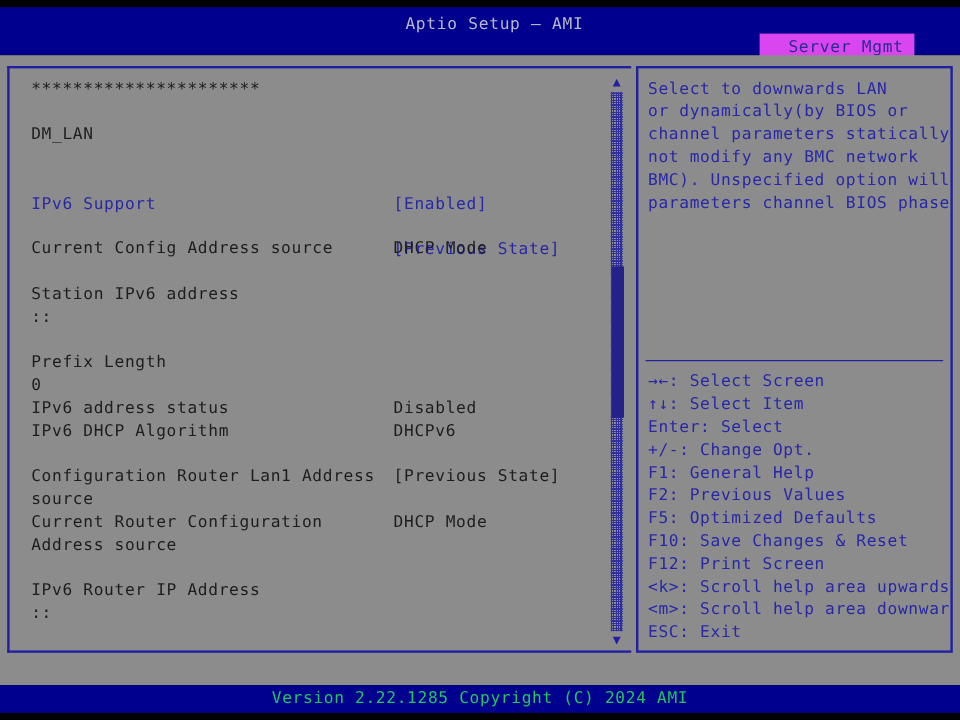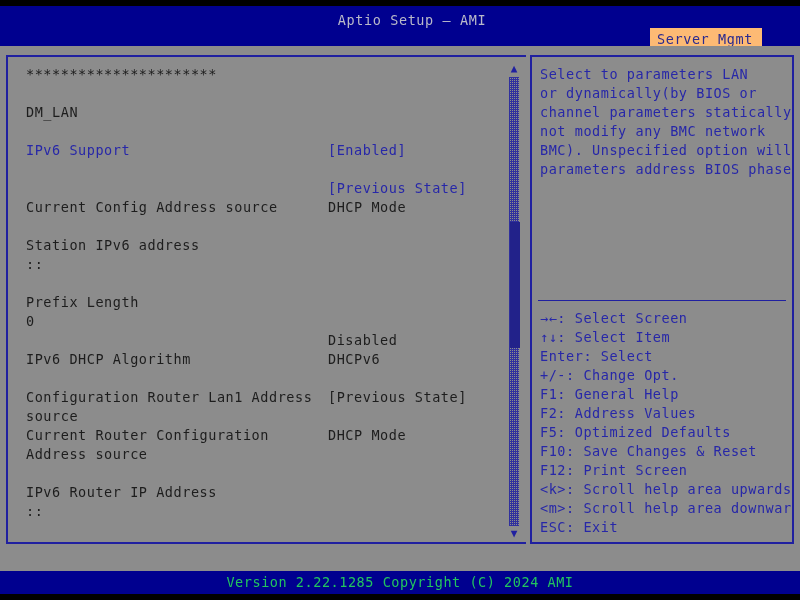--- a/index.html
+++ b/index.html
@@ -37,26 +37,26 @@
     font-size: 13.5px;
     letter-spacing: 0.6px;
     line-height: 16px;
     white-space: pre;
     padding-left: 12px;
   }
   .tab {
     position: absolute;
     top: 22px;
     right: 38px;
-    background: #fdba74;
+    background: #d946ef;
     color: #2a2a8f;
     font-size: 13.5px;
     line-height: 20px;
     height: 20px;
-    padding: 1px 9px 1px 7px;
+    padding: 1px 9px 1px 24px;
     letter-spacing: 0.6px;
     white-space: pre;
   }
 
   
   .bodyarea {
     position: absolute;
     left: 0; top: 46px;
     width: 800px;
     height: 525px;
@@ -106,21 +106,21 @@
     white-space: pre;
   }
   .row .lbl {
     position: absolute;
     left: 0; top: 0;
   }
   .row .val {
     position: absolute;
     left: 302px; top: 0;
   }
-  .blue   { color: #2727a8; }
+  .blue   { color: #2727a8; margin-top: 20px; }
   .dark   { color: #1d1d1d; }
   .spacer { height: 19px; }
 
   
   .scrollbar {
     position: absolute;
     left: 499px;
     top: 4px;
     width: 14px;
     height: 481px;
@@ -241,21 +241,21 @@
     <div class="row"><span class="lbl blue">IPv6 Support</span><span class="val blue">[Enabled]</span></div>
         <div class="row"></div>
         <div class="row"><span class="val blue">[Previous State]</span></div>
         <div class="row"><span class="lbl dark">Current Config Address source</span><span class="val dark">DHCP Mode</span></div>
         <div class="row"></div>
         <div class="row"><span class="lbl dark">Station IPv6 address</span></div>
         <div class="row"><span class="lbl dark">::</span></div>
         <div class="row"></div>
         <div class="row"><span class="lbl dark">Prefix Length</span></div>
         <div class="row"><span class="lbl dark">0</span></div>
-        <div class="row"><span class="val dark">Disabled</span></div>
+        <div class="row"><span class="lbl dark">IPv6 address status</span><span class="val dark">Disabled</span></div>
         <div class="row"><span class="lbl dark">IPv6 DHCP Algorithm</span><span class="val dark">DHCPv6</span></div>
         <div class="row"></div>
         <div class="row"><span class="lbl dark">Configuration Router Lan1 Address</span><span class="val dark">[Previous State]</span></div>
         <div class="row"><span class="lbl dark">source</span></div>
         <div class="row"><span class="lbl dark">Current Router Configuration</span><span class="val dark">DHCP Mode</span></div>
         <div class="row"><span class="lbl dark">Address source</span></div>
         <div class="row"></div>
         <div class="row"><span class="lbl dark">IPv6 Router IP Address</span></div>
         <div class="row"><span class="lbl dark">::</span></div>
       </div>
@@ -264,35 +264,35 @@
       <div class="sb-arrow up">▲</div>
       <div class="sb-track">
         <div class="sb-thumb"></div>
       </div>
       <div class="sb-arrow down">▼</div>
     </div>
   </div>
 
   <div class="panel-right">
     <div class="help" id="help-lines">
-        <div class="hline">Select to parameters LAN</div>
+        <div class="hline">Select to downwards LAN</div>
         <div class="hline">or dynamically(by BIOS or</div>
         <div class="hline">channel parameters statically</div>
         <div class="hline">not modify any BMC network</div>
         <div class="hline">BMC). Unspecified option will</div>
-        <div class="hline">parameters address BIOS phase</div>
+        <div class="hline">parameters channel BIOS phase</div>
       </div>
     <div class="hr-sep"></div>
     <div class="keys" id="key-lines">
         <div class="kline">→←: Select Screen</div>
         <div class="kline">↑↓: Select Item</div>
         <div class="kline">Enter: Select</div>
         <div class="kline">+/-: Change Opt.</div>
         <div class="kline">F1: General Help</div>
-        <div class="kline">F2: Address Values</div>
+        <div class="kline">F2: Previous Values</div>
         <div class="kline">F5: Optimized Defaults</div>
         <div class="kline">F10: Save Changes &amp; Reset</div>
         <div class="kline">F12: Print Screen</div>
         <div class="kline">&lt;k&gt;: Scroll help area upwards</div>
         <div class="kline">&lt;m&gt;: Scroll help area downwards</div>
         <div class="kline">ESC: Exit</div>
       </div>
   </div>
 
   <div class="footer">

